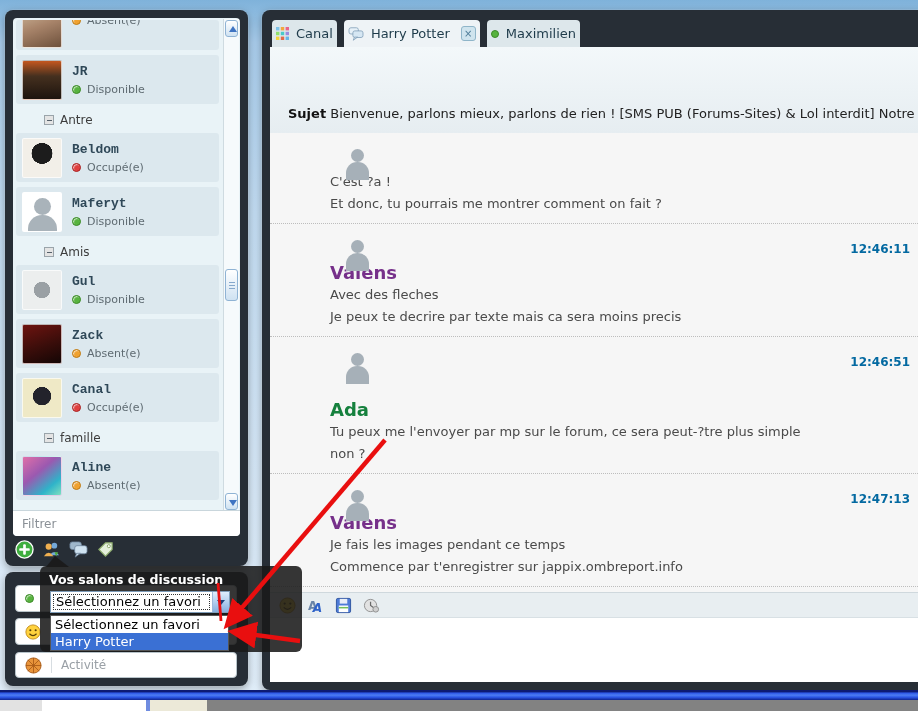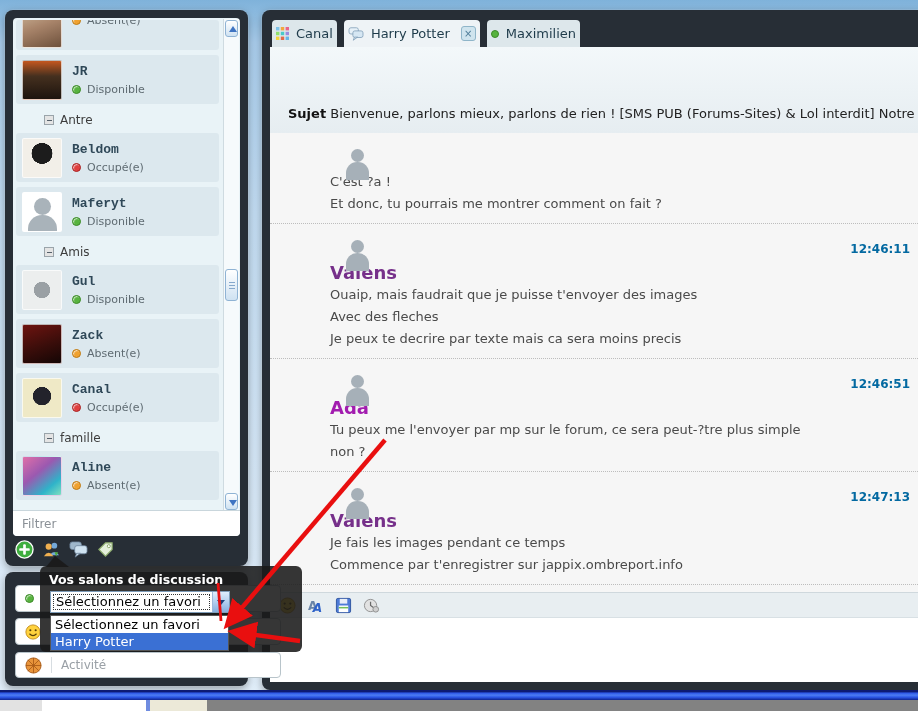--- a/index.html
+++ b/index.html
@@ -94,32 +94,32 @@
   .messages { position:absolute; left:0; right:0; top:86px; bottom:90px; overflow:hidden; }
   .msg-group { position:relative; border-bottom:1px dotted #bdbdbd; padding:6px 105px 8px 60px; }
   .msg-avatar { position:absolute; left:13px; top:9px; width:30px; height:32px; }
   .sil { position:relative; width:30px; height:32px; overflow:hidden; }
   .sil::before { content:""; position:absolute; left:8px; top:1px; width:13px; height:13px;
                  border-radius:50%; background:#a6b0b8; }
   .sil::after { content:""; position:absolute; left:3px; top:14px; width:23px; height:18px;
                 border-radius:11px 11px 0 0; background:#a6b0b8; }
   .msg-head { height:22px; line-height:22px; font-weight:bold; font-size:18px; }
   .msg-head.valens { color:#76308a; }
-  .msg-head.ada { color:#a21caf; }
+  .msg-head.ada { color:#15803d;margin-top:24px; }
   .msg-time { position:absolute; right:12px; top:8px; font-size:12px; color:#0369a1; font-weight:bold;margin-top:10px; }
   .msg-line { line-height:22px; font-size:13px; color:#4a4a4a; }
   .chat-toolbar { position:absolute; left:0; right:0; bottom:64px; height:26px; background:#e8eef1;
                   border-top:1px solid #cfd8dd; border-bottom:1px solid #d8e0e4;
                   display:flex; align-items:center; gap:11px; padding-left:9px; }
   .ct-icon { width:17px; height:17px; cursor:pointer; }
   .chat-input { position:absolute; left:0; right:0; bottom:0; height:64px; background:#ffffff; }
 
   
   #me-panel { left:5px; top:572px; width:243px; height:114px; }
-  .me-row { position:absolute; left:10px; width:266px; background:#fff; border:1px solid #b8c4ca;
+  .me-row { position:absolute; left:10px; width:222px; background:#fff; border:1px solid #b8c4ca;
             border-radius:4px; display:flex; align-items:center; padding-left:9px; gap:9px; }
   .me-row.r1 { top:13px; height:27px; }
   .me-row.r2 { top:46px; height:27px; }
   .me-row.r3 { top:80px; height:26px; }
   .me-sep { width:1px; height:70%; background:#d7dde1; }
   .me-row input { flex:1; border:none; outline:none; font-size:12px; color:#555; background:transparent;
                   font-family:"DejaVu Sans", sans-serif; }
   .me-row input::placeholder { color:#9aa0a6; opacity:1; }
 
   
@@ -354,21 +354,20 @@
       <div class="msg-group">
         <div class="msg-avatar sil"></div>
         <div class="msg-line">C'est ?a !</div>
         <div class="msg-line">Et donc, tu pourrais me montrer comment on fait ?</div>
       </div>
 
       <div class="msg-group">
         <div class="msg-avatar sil"></div>
         <div class="msg-head valens">Valens</div>
         <div class="msg-time">12:46:11</div>
-        <div class="msg-line">Ouaip, mais faudrait que je puisse t'envoyer des images</div>
         <div class="msg-line">Avec des fleches</div>
         <div class="msg-line">Je peux te decrire par texte mais ca sera moins precis</div>
       </div>
 
       <div class="msg-group">
         <div class="msg-avatar sil"></div>
         <div class="msg-head ada">Ada</div>
         <div class="msg-time">12:46:51</div>
         <div class="msg-line">Tu peux me l'envoyer par mp sur le forum, ce sera peut-?tre plus simple non ?</div>
       </div>

